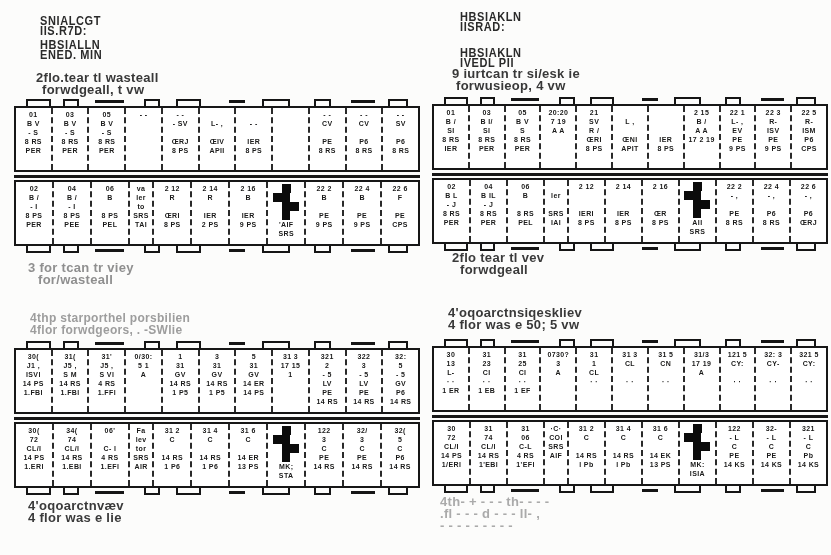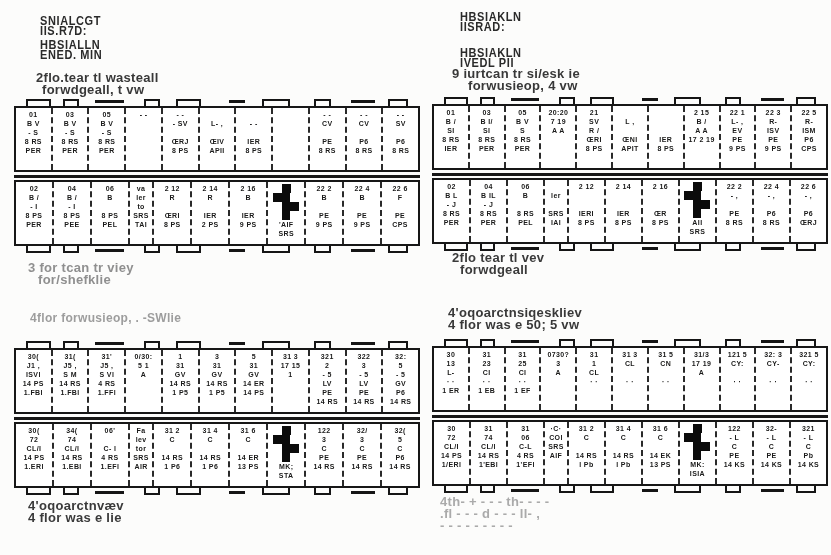--- a/index.html
+++ b/index.html
@@ -234,32 +234,32 @@
       <div class="tab" style="left: 40%; width: 6%;"></div>
       <div class="dash" style="left: 53%; width: 4%;"></div>
       <div class="tab" style="left: 61%; width: 7%;"></div>
       <div class="tab" style="left: 74%; width: 4%;"></div>
       <div class="dash" style="left: 83%; width: 6%;"></div>
       <div class="tab" style="left: 92%; width: 5%;"></div>
     </div>
   </div>
 <div class="abs" style="left:28px;top:262px">
   <div class="cline gray">3 for tcan tr viey</div>
-  <div class="cline gray" style="margin-left:10px">for/shefklie</div>
+  <div class="cline gray" style="margin-left:10px">for/wasteall</div>
 </div>
 
 <div class="abs" style="left:460px;top:12px">
   <div class="hline">HBSIAKLN</div>
   <div class="hline">IISRAD:</div>
   <div class="hline" style="margin-top:16px">HBSIAKLN</div>
   <div class="hline">IVEDL PII</div>
 </div>
 <div class="abs" style="left:452px;top:68px">
   <div class="tline">9 iurtcan tr si/esk ie</div>
-  <div class="tline" style="margin-left:16px">forwusieop, 4 vw</div>
+  <div class="tline" style="margin-left:4px">forwusieop, 4 vw</div>
 </div>
 <div class="abs diagram" id="diagram-1" style="left:432px;top:92px;width:396px">
     <div class="tabs top">
       <div class="tab" style="left: 3%; width: 6%;"></div>
       <div class="tab" style="left: 12%; width: 4%;"></div>
       <div class="dash" style="left: 20%; width: 7%;"></div>
       <div class="tab" style="left: 32%; width: 4%;"></div>
       <div class="tab" style="left: 40%; width: 6%;"></div>
       <div class="dash" style="left: 53%; width: 4%;"></div>
       <div class="tab" style="left: 61%; width: 7%;"></div>
@@ -443,21 +443,22 @@
       <div class="dash" style="left: 83%; width: 6%;"></div>
       <div class="tab" style="left: 92%; width: 5%;"></div>
     </div>
   </div>
 <div class="abs" style="left:452px;top:252px">
   <div class="cline">2flo tear tl vev</div>
   <div class="cline" style="margin-left:8px">forwdgeall</div>
 </div>
 
 <div class="abs" style="left:30px;top:312px">
-  <div class="tline faint">4flor forwusieop, . -SWlie</div>
+  <div class="tline faint">4thp starporthel porsbilien</div>
+  <div class="tline faint">4flor forwdgeors, . -SWlie</div>
 </div>
 <div class="abs diagram" id="diagram-2" style="left:14px;top:336px;width:406px">
     <div class="tabs top">
       <div class="tab" style="left: 3%; width: 6%;"></div>
       <div class="tab" style="left: 12%; width: 4%;"></div>
       <div class="dash" style="left: 20%; width: 7%;"></div>
       <div class="tab" style="left: 32%; width: 4%;"></div>
       <div class="tab" style="left: 40%; width: 6%;"></div>
       <div class="dash" style="left: 53%; width: 4%;"></div>
       <div class="tab" style="left: 61%; width: 7%;"></div>

